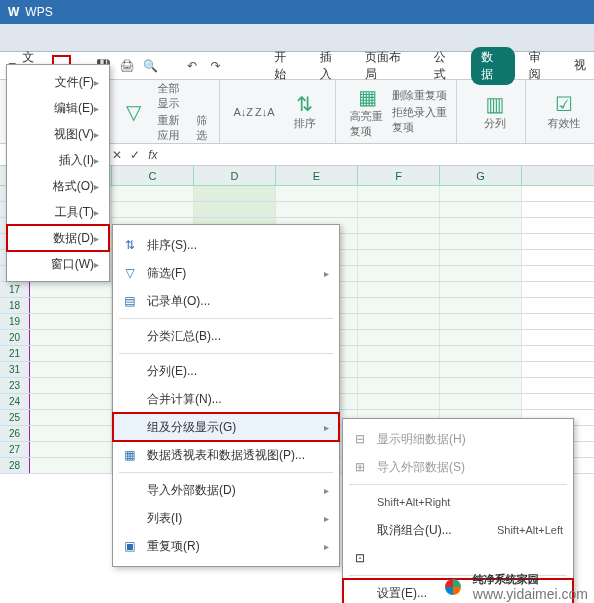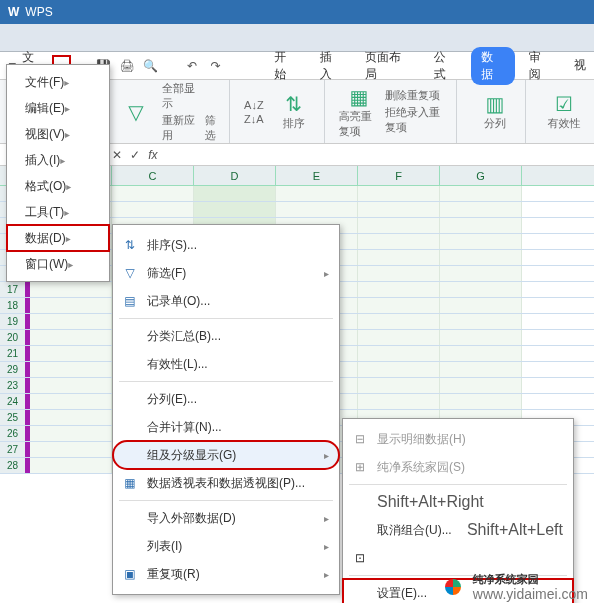--- a/index.html
+++ b/index.html
@@ -7,57 +7,57 @@
   .title-bar { height: 24px; background: #2f6fb0; color: #fff; display: flex; align-items: center; padding: 0 8px; font-size: 12px; }
   .title-bar .logo { font-weight: bold; margin-right: 6px; }
   .tabs-bar { height: 28px; background: #dfe6ee; border-bottom: 1px solid #b0b8c0; display: flex; align-items: center; padding-left: 4px; }
   .menu-row { height: 28px; background: #fff; border-bottom: 1px solid #ccc; display: flex; align-items: center; padding-left: 8px; gap: 6px; }
   .menu-row .hamburger { font-size: 14px; }
   .menu-row .file-btn { font-size: 12px; }
   .menu-row .dropdown-hit { width: 20px; height: 22px; display:flex; align-items:center; justify-content:center; border: 2px solid #c00; }
   .menu-row .qat-icon { width:18px; height:18px; display:flex; align-items:center; justify-content:center; color:#555; }
   .menu-row .qat-sep { width:12px; }
   .menu-row .ribbon-tab { font-size: 12px; padding: 0 8px; }
-  .menu-row .ribbon-tab.active { background:#3b82f6; color:#fff; border-radius:9px; padding:2px 10px; }
+  .menu-row .ribbon-tab.active { background:#0f766e; color:#fff; border-radius:9px; padding:2px 10px; }
   .ribbon { height: 64px; background: #f4f6f8; border-bottom: 1px solid #ccc; display:flex; align-items:center; padding-left:110px; gap:8px; color:#666; font-size:11px;}
   .ribbon .group { display:flex; flex-direction:row; align-items:center; gap:6px; padding:0 6px; border-right:1px solid #d0d4d8; height:100%; }
   .ribbon .big-btn { display:flex; flex-direction:column; align-items:center; justify-content:center; width:48px; }
   .ribbon .big-btn .ic { font-size:20px; color:#3a7; }
   .formula-bar { height:22px; background:#fff; border-bottom:1px solid #ccc; display:flex; align-items:center; padding-left:112px; gap:8px; font-size:12px; color:#555;}
   .formula-bar .fx { font-style:italic; }
   .sheet { position:relative; background:#fff; height:calc(603px - 24px - 28px - 28px - 64px - 22px); }
   .col-headers { display:flex; height:20px; background:#e7eef0; border-bottom:1px solid #9db; }
   .col-headers .corner { width:30px; border-right:1px solid #9db;}
   .col-headers .col { flex:0 0 82px; text-align:center; border-right:1px solid #9db; font-size:11px; color:#1a6b3a; line-height:20px;}
   .rows { }
   .row { display:flex; height:16px; border-bottom:1px solid #cde; }
-  .row .hdr { width:30px; text-align:center; font-size:10px; color:#1a6b3a; background:#e7eef0; border-right:5px solid #a21caf; line-height:16px;}
+  .row .hdr { width:30px; text-align:center; font-size:10px; color:#1a6b3a; background:#e7eef0; border-right:1px solid #a21caf; line-height:16px;}
   .row .cell { flex:0 0 82px; border-right:1px solid #dce8dc; background:#f2f8f2; }
   .row .cell.sel { background:#dfeedd; }
 
   
   .menu1 { position:absolute; left:6px; top:64px; width:104px; background:#fff; border:1px solid #999; box-shadow:2px 2px 6px rgba(0,0,0,.25); padding:4px 0; z-index:10;}
-  .menu1 .item { height:26px; display:flex; align-items:center; justify-content:flex-start; padding:0 10px 0 18px; font-size:12px;}
+  .menu1 .item { height:26px; display:flex; align-items:center; justify-content:flex-end; padding:0 10px 0 18px; font-size:12px;}
   .menu1 .item .arrow { color:#888; font-size:10px; }
   .menu1 .item.hl { outline:2px solid #c00; outline-offset:-1px; }
 
   .menu2 { position:absolute; left:112px; top:224px; width:228px; background:#fff; border:1px solid #999; box-shadow:2px 2px 6px rgba(0,0,0,.25); padding:6px 0; z-index:11;}
   .menu2 .item { height:28px; display:flex; align-items:center; padding:0 10px 0 8px; font-size:12px; gap:8px;}
   .menu2 .item .ic { width:18px; text-align:center; color:#2f6fb0; }
   .menu2 .item .lbl { flex:1; }
   .menu2 .item .arrow { color:#888; font-size:10px; }
   .menu2 .sep { height:1px; background:#ddd; margin:3px 6px; }
-  .menu2 .item.hl { background:#eaf2fb; outline:2px solid #c00; outline-offset:-1px;border-radius:14px; }
+  .menu2 .item.hl { background:#eaf2fb; outline:2px solid #c00; outline-offset:-1px; }
 
   .menu3 { position:absolute; left:342px; top:418px; width:232px; background:#fff; border:1px solid #999; box-shadow:2px 2px 6px rgba(0,0,0,.25); padding:6px 0; z-index:12;}
   .menu3 .item { height:28px; display:flex; align-items:center; padding:0 10px 0 8px; font-size:12px; gap:8px;}
   .menu3 .item.dis { color:#9a9a9a; }
   .menu3 .item .ic { width:18px; text-align:center; }
   .menu3 .item .lbl { flex:1; }
-  .menu3 .item .sc { font-size:16px; color:#555; }
+  .menu3 .item .sc { font-size:11px; color:#555; }
   .menu3 .sep { height:1px; background:#ddd; margin:3px 6px; }
   .menu3 .item.hl { outline:2px solid #c00; outline-offset:-1px; }
 
   .watermark { position:absolute; right:6px; bottom:2px; display:flex; align-items:center; gap:12px; font-size:11px; color:#333; z-index:20;}
   .watermark .logo-dot { width:16px; height:16px; border-radius:50%; background: conic-gradient(#2a7 0 90deg,#f60 90deg 180deg,#08c 180deg 270deg,#e22 270deg 360deg); }
   .watermark .sub { font-size:14px; color:#777; display:block; line-height:1; }
 </style>
 </head>
 <body>
 
@@ -94,21 +94,21 @@
     <div class="big-btn">
       <span class="ic">▽</span>
     </div>
     <div style="display:flex;flex-direction:column;gap:2px;">
       <span>全部显示</span>
       <span>重新应用</span>
     </div>
     <span style="align-self:flex-end">筛选</span>
   </div>
   <div class="group">
-    <div style="display:flex;flex-direction:column;gap:2px;">
+    <div style="display:flex;flex-direction:row;gap:2px;">
       <span>A↓Z</span>
       <span>Z↓A</span>
     </div>
     <div class="big-btn">
       <span class="ic">⇅</span>
       <span>排序</span>
     </div>
   </div>
   <div class="group">
     <div class="big-btn">
@@ -244,21 +244,21 @@
       <div class="row">
         <div class="hdr">21</div>
         <div class="cell"></div>
         <div class="cell"></div>
         <div class="cell sel"></div>
         <div class="cell"></div>
         <div class="cell"></div>
         <div class="cell"></div>
       </div>
       <div class="row">
-        <div class="hdr">29</div>
+        <div class="hdr">31</div>
         <div class="cell"></div>
         <div class="cell"></div>
         <div class="cell sel"></div>
         <div class="cell"></div>
         <div class="cell"></div>
         <div class="cell"></div>
       </div>
       <div class="row">
         <div class="hdr">23</div>
         <div class="cell"></div>
@@ -361,24 +361,20 @@
       <span class="arrow">▸</span>
     </div>
     <div class="item">
       <span class="ic">▤</span>
       <span class="lbl">记录单(O)...</span>
     </div>
     <div class="sep"></div>
     <div class="item">
       <span class="ic"></span>
       <span class="lbl">分类汇总(B)...</span>
-    </div>
-    <div class="item">
-      <span class="ic"></span>
-      <span class="lbl">有效性(L)...</span>
     </div>
     <div class="sep"></div>
     <div class="item">
       <span class="ic"></span>
       <span class="lbl">分列(E)...</span>
     </div>
     <div class="item">
       <span class="ic"></span>
       <span class="lbl">合并计算(N)...</span>
     </div>
@@ -408,21 +404,21 @@
       <span class="arrow">▸</span>
     </div>
   </div>
 <div class="menu3" id="menu3">
     <div class="item dis">
       <span class="ic">⊟</span>
       <span class="lbl">显示明细数据(H)</span>
     </div>
     <div class="item dis">
       <span class="ic">⊞</span>
-      <span class="lbl">纯净系统家园(S)</span>
+      <span class="lbl">导入外部数据(S)</span>
     </div>
     <div class="sep"></div>
     <div class="item">
       <span class="ic"></span>
       <span class="sc">Shift+Alt+Right</span>
     </div>
     <div class="item">
       <span class="ic"></span>
       <span class="lbl">取消组合(U)...</span>
       <span class="sc">Shift+Alt+Left</span>

